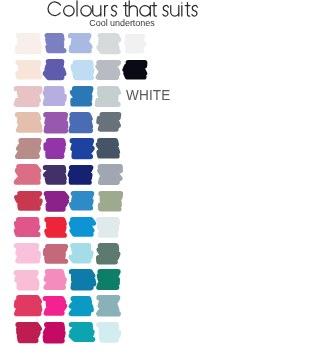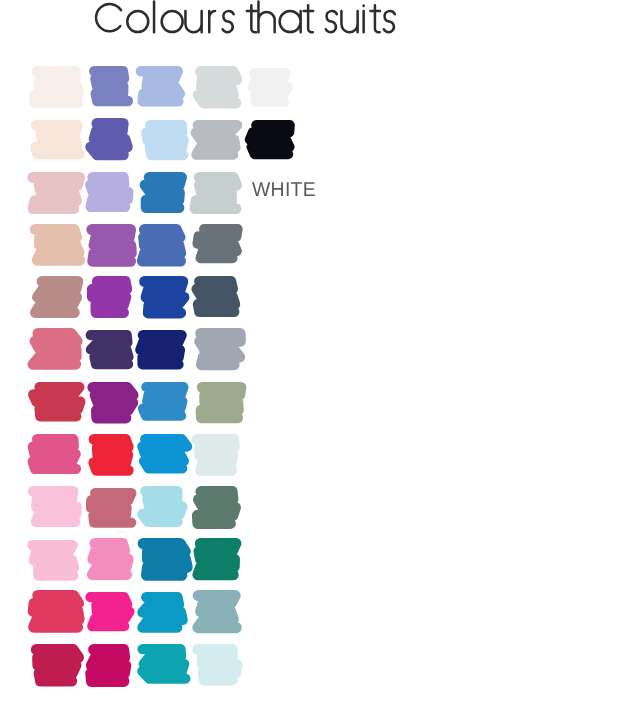--- a/index.html
+++ b/index.html
@@ -6,21 +6,21 @@
   html,body{margin:0;padding:0;background:#ffffff;}
   body{width:236px;height:354px;overflow:hidden;
        font-family:"Liberation Sans",sans-serif;
        -webkit-font-smoothing:antialiased;}
   #page{position:relative;width:236px;height:354px;background:#ffffff;overflow:hidden;}
   #title-svg{position:absolute;left:0;top:0;}
   #subtitle{position:absolute;left:4px;top:19px;width:236px;text-align:center;
             font-size:9px;line-height:9px;color:#3a3a3a;letter-spacing:-0.05px;
             white-space:nowrap;}
   #grid{position:absolute;left:0;top:0;width:236px;height:354px;}
-  #white-label{position:absolute;font-size:10px;line-height:9px;letter-spacing:0.15px;
+  #white-label{position:absolute;font-size:14px;line-height:9px;letter-spacing:0.15px;
                transform:scaleX(0.97);transform-origin:left top;}
   .sw-svg{position:absolute;display:block;overflow:visible;}
 </style>
 </head>
 <body>
 
 <div id="page">
 
   <svg id="title-svg" width="236" height="24" viewBox="0 0 236 24" aria-label="Colours that suits">
     <g id="title-glyphs" fill="none" stroke="#2c2c2c" stroke-width="1.25" stroke-linecap="round" stroke-linejoin="round">
@@ -36,20 +36,21 @@
         <path d="M 0.00 9.70 A 5.25 5.25 0 1 0 10.50 9.70 A 5.25 5.25 0 1 0 0.00 9.70 Z M 10.50 4.40 L 10.50 15.00" transform="translate(139.82,1.1)"></path>
         <path d="M 2.25 1.5 L 2.25 13.15 A 1.85 1.85 0 0 0 4.6 15.00 M 0 4.40 L 4.75 4.40" transform="translate(151.82,1.1)"></path>
         <path d="M 5.6 6.05 A 2.66 2.66 0 1 0 2.85 9.70 A 2.66 2.66 0 1 1 0.1 13.50" transform="translate(162.82,1.1)"></path>
         <path d="M 0 4.40 L 0 10.95 A 4.05 4.05 0 0 0 8.10 10.95 L 8.10 4.40 L 8.10 15.00" transform="translate(170.72,1.1)"></path>
         <path d="M 0 4.40 L 0 15.00 M 0 1.70 L 0 1.90" transform="translate(181.82,1.1)"></path>
         <path d="M 2.25 1.5 L 2.25 13.15 A 1.85 1.85 0 0 0 4.6 15.00 M 0 4.40 L 4.75 4.40" transform="translate(185.22,1.1)"></path>
         <path d="M 5.6 6.05 A 2.66 2.66 0 1 0 2.85 9.70 A 2.66 2.66 0 1 1 0.1 13.50" transform="translate(191.82,1.1)"></path>
       </g>
   </svg>
 
+  <div id="subtitle">Cool undertones</div>
 
   <div id="grid">
       <div style="position: absolute; left: 0px; top: 0px;">
         <svg class="sw-svg" width="25.9" height="21.1" viewBox="0 0 25.9 21.1" style="left: 15.6px; top: 32.9px;">
           <polyline points="2.67,2.75 21.70,2.75 21.38,6.66 4.11,6.66 3.60,10.57 22.59,10.57 23.18,14.49 1.49,14.49 1.40,18.40 22.87,18.40" fill="none" stroke="#f8eeea" stroke-width="5.5" stroke-linecap="round" stroke-linejoin="round"></polyline>
         </svg>
         <svg class="sw-svg" width="21.1" height="20.1" viewBox="0 0 21.1 20.1" style="left: 44.2px; top: 33.4px;">
           <polyline points="3.14,2.62 17.42,2.62 18.00,6.34 3.73,6.34 4.54,10.07 17.63,10.07 17.53,13.79 3.91,13.79 4.64,17.52 19.92,17.52" fill="none" stroke="#7a80c0" stroke-width="5.24" stroke-linecap="round" stroke-linejoin="round"></polyline>
         </svg>
         <svg class="sw-svg" width="22" height="20.3" viewBox="0 0 22 20.3" style="left: 69.3px; top: 33.4px;">

